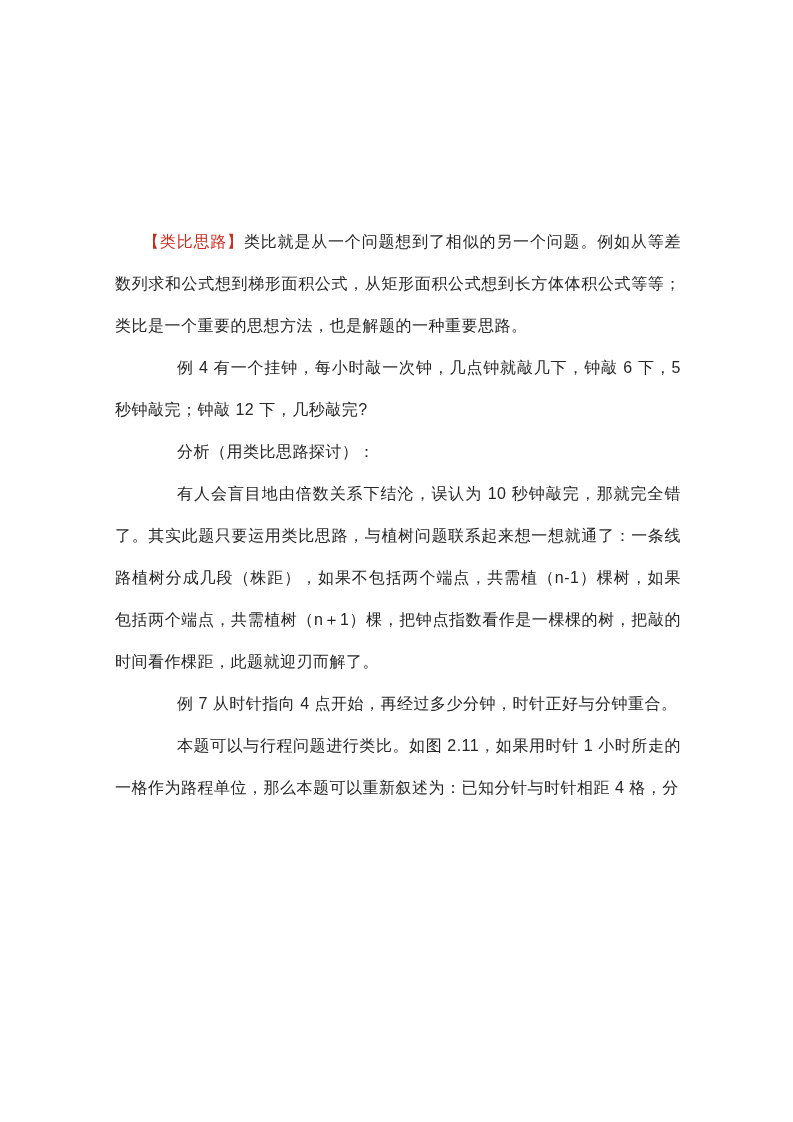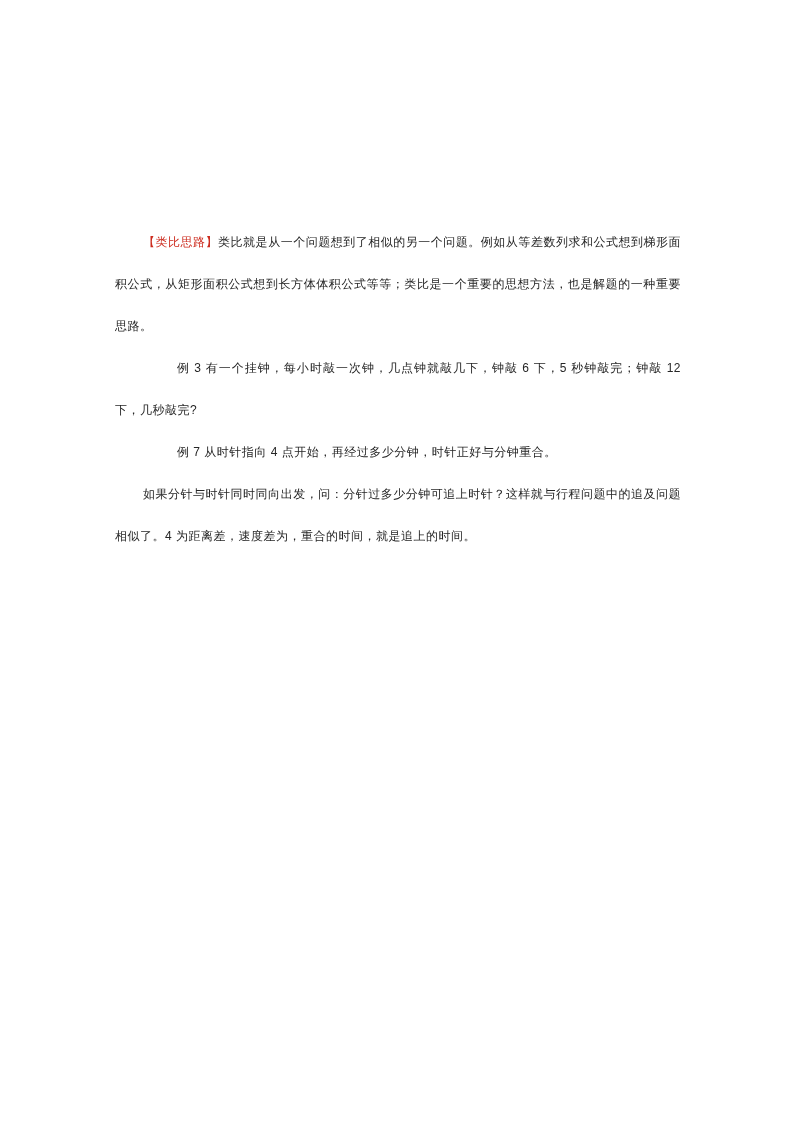--- a/index.html
+++ b/index.html
@@ -14,21 +14,21 @@
     background: #ffffff;
     overflow: hidden;
     font-family: "Liberation Sans", sans-serif;
   }
   .content {
     position: absolute;
     left: 115px;
     top: 221px;
     width: 566px;
     color: #262626;
-    font-size: 12px;
+    font-size: 16px;
     line-height: 42px;
     text-align: justify;
     letter-spacing: 0.5px;
   }
   .content p {
     margin: 0;
     padding: 0;
   }
   .indent-small { text-indent: 28px; }
   .indent-large { text-indent: 62px; }
@@ -37,24 +37,26 @@
   }
 </style>
 </head>
 <body>
 
 <div class="page">
   <div class="content">
 
     <p class="indent-small"><span class="red-term">【类比思路】</span><span>类比就是从一个问题想到了相似的另一个问题。例如从等差数列求和公式想到梯形面积公式，从矩形面积公式想到长方体体积公式等等；类比是一个重要的思想方法，也是解题的一种重要思路。</span></p>
 
-    <p class="indent-large">例 3 有一个挂钟，每小时敲一次钟，几点钟就敲几下，钟敲 6 下，5 秒钟敲完；钟敲 12 下，几秒敲完?</p>
+    <p class="indent-large">例 4 有一个挂钟，每小时敲一次钟，几点钟就敲几下，钟敲 6 下，5 秒钟敲完；钟敲 12 下，几秒敲完?</p>
 
+    <p class="indent-large">分析（用类比思路探讨）：</p>
 
+    <p class="indent-large">有人会盲目地由倍数关系下结沦，误认为 10 秒钟敲完，那就完全错了。其实此题只要运用类比思路，与植树问题联系起来想一想就通了：一条线路植树分成几段（株距），如果不包括两个端点，共需植（n-1）棵树，如果包括两个端点，共需植树（n＋1）棵，把钟点指数看作是一棵棵的树，把敲的时间看作棵距，此题就迎刃而解了。</p>
 
     <p class="indent-large">例 7 从时针指向 4 点开始，再经过多少分钟，时针正好与分钟重合。</p>
 
 
+    <p class="indent-large">本题可以与行程问题进行类比。如图 2.11，如果用时针 1 小时所走的一格作为路程单位，那么本题可以重新叙述为：已知分针与时针相距 4 格，分</p>
 
-    <p class="indent-small">如果分针与时针同时同向出发，问：分针过多少分钟可追上时针？这样就与行程问题中的追及问题相似了。4 为距离差，速度差为，重合的时间，就是追上的时间。</p>
 
   </div>
 </div>
 
 </body></html>

